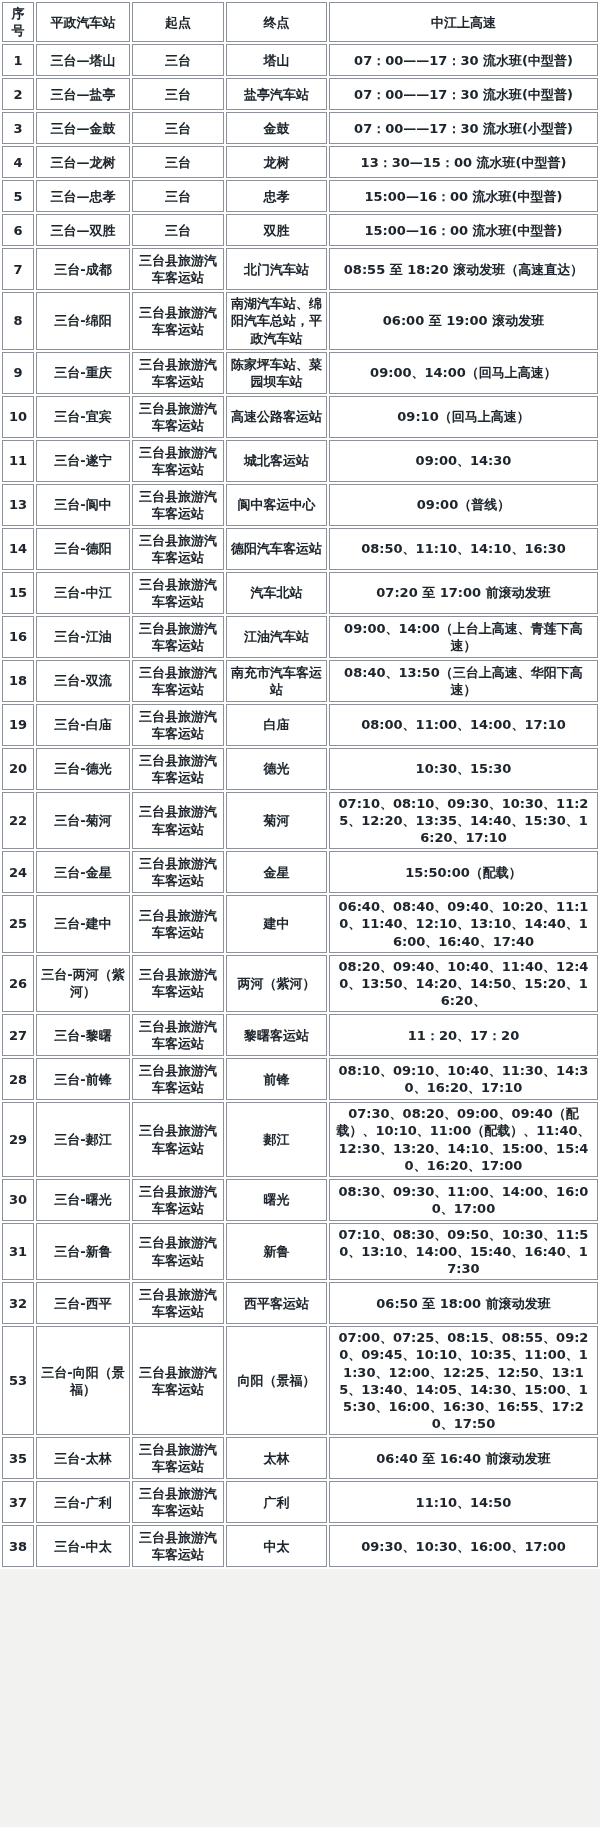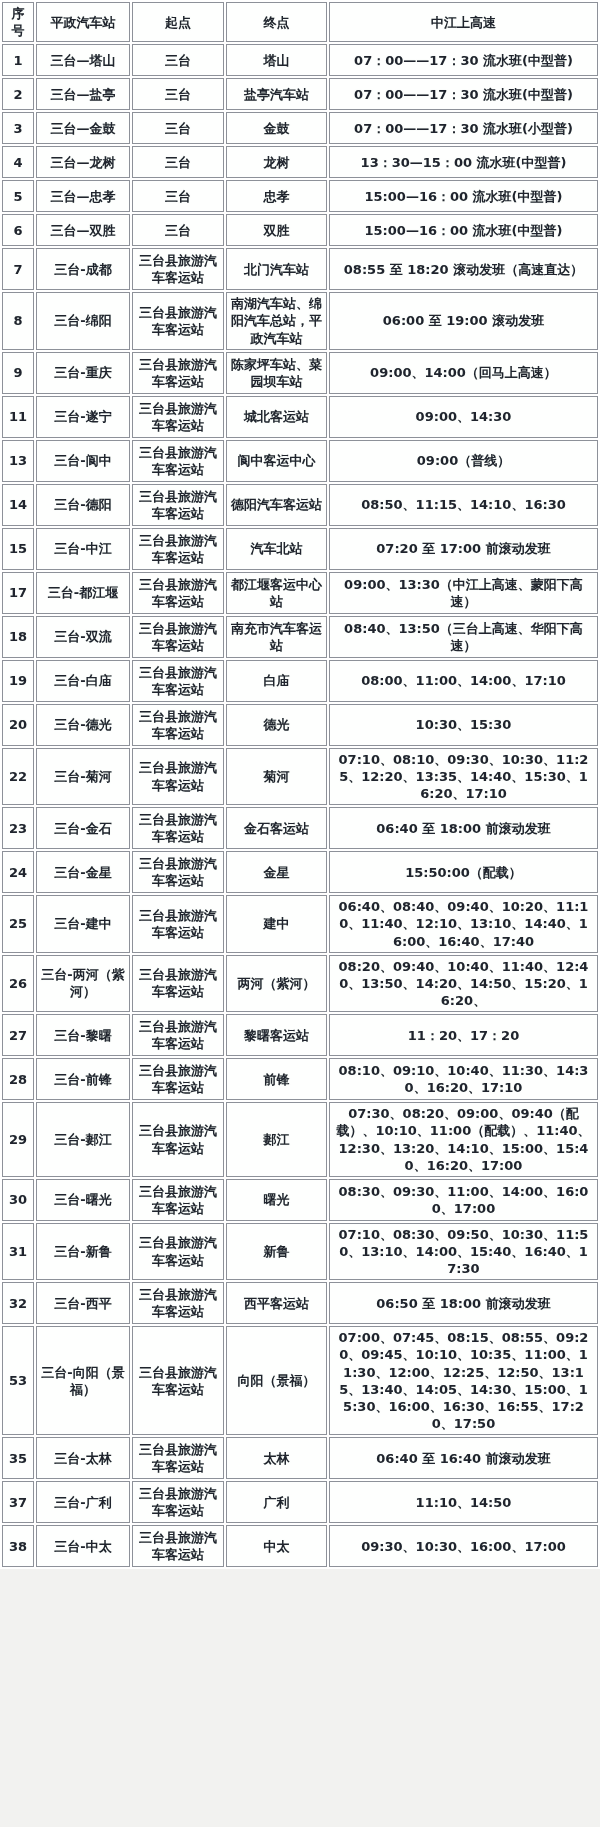--- a/index.html
+++ b/index.html
@@ -129,53 +129,60 @@
     <td class="time-cell">06:00 至 19:00 滚动发班</td>
   </tr>
         <tr class="multi">
     <td>9</td>
     <td>三台-重庆</td>
     <td>三台县旅游汽车客运站</td>
     <td>陈家坪车站、菜园坝车站</td>
     <td class="time-cell">09:00、14:00（回马上高速）</td>
   </tr>
         <tr class="multi">
+    <td>10</td>
+    <td>三台-宜宾</td>
+    <td>三台县旅游汽车客运站</td>
+    <td>高速公路客运站</td>
+    <td class="time-cell">09:10（回马上高速）</td>
+  </tr>
+        <tr class="multi">
     <td>11</td>
     <td>三台-遂宁</td>
     <td>三台县旅游汽车客运站</td>
     <td>城北客运站</td>
     <td class="time-cell">09:00、14:30</td>
   </tr>
         <tr class="multi">
     <td>13</td>
     <td>三台-阆中</td>
     <td>三台县旅游汽车客运站</td>
     <td>阆中客运中心</td>
     <td class="time-cell">09:00（普线）</td>
   </tr>
         <tr class="multi">
     <td>14</td>
     <td>三台-德阳</td>
     <td>三台县旅游汽车客运站</td>
     <td>德阳汽车客运站</td>
-    <td class="time-cell">08:50、11:15、14:10、16:30</td>
+    <td class="time-cell">08:50、11:10、14:10、16:30</td>
   </tr>
         <tr class="multi">
     <td>15</td>
     <td>三台-中江</td>
     <td>三台县旅游汽车客运站</td>
     <td>汽车北站</td>
     <td class="time-cell">07:20 至 17:00 前滚动发班</td>
   </tr>
         <tr class="multi">
-    <td>17</td>
-    <td>三台-都江堰</td>
-    <td>三台县旅游汽车客运站</td>
-    <td>都江堰客运中心站</td>
-    <td class="time-cell">09:00、13:30（中江上高速、蒙阳下高速）</td>
+    <td>16</td>
+    <td>三台-江油</td>
+    <td>三台县旅游汽车客运站</td>
+    <td>江油汽车站</td>
+    <td class="time-cell">09:00、14:00（上台上高速、青莲下高速）</td>
   </tr>
         <tr class="multi">
     <td>18</td>
     <td>三台-双流</td>
     <td>三台县旅游汽车客运站</td>
     <td>南充市汽车客运站</td>
     <td class="time-cell">08:40、13:50（三台上高速、华阳下高速）</td>
   </tr>
         <tr class="multi">
     <td>19</td>
@@ -192,27 +199,20 @@
     <td class="time-cell">10:30、15:30</td>
   </tr>
         <tr class="multi">
     <td>22</td>
     <td>三台-菊河</td>
     <td>三台县旅游汽车客运站</td>
     <td>菊河</td>
     <td class="time-cell">07:10、08:10、09:30、10:30、11:25、12:20、13:35、14:40、15:30、16:20、17:10</td>
   </tr>
         <tr class="multi">
-    <td>23</td>
-    <td>三台-金石</td>
-    <td>三台县旅游汽车客运站</td>
-    <td>金石客运站</td>
-    <td class="time-cell">06:40 至 18:00 前滚动发班</td>
-  </tr>
-        <tr class="multi">
     <td>24</td>
     <td>三台-金星</td>
     <td>三台县旅游汽车客运站</td>
     <td>金星</td>
     <td class="time-cell">15:50:00（配载）</td>
   </tr>
         <tr class="multi">
     <td>25</td>
     <td>三台-建中</td>
     <td>三台县旅游汽车客运站</td>
@@ -266,21 +266,21 @@
     <td>三台-西平</td>
     <td>三台县旅游汽车客运站</td>
     <td>西平客运站</td>
     <td class="time-cell">06:50 至 18:00 前滚动发班</td>
   </tr>
         <tr class="multi">
     <td>53</td>
     <td>三台-向阳（景福）</td>
     <td>三台县旅游汽车客运站</td>
     <td>向阳（景福）</td>
-    <td class="time-cell">07:00、07:45、08:15、08:55、09:20、09:45、10:10、10:35、11:00、11:30、12:00、12:25、12:50、13:15、13:40、14:05、14:30、15:00、15:30、16:00、16:30、16:55、17:20、17:50</td>
+    <td class="time-cell">07:00、07:25、08:15、08:55、09:20、09:45、10:10、10:35、11:00、11:30、12:00、12:25、12:50、13:15、13:40、14:05、14:30、15:00、15:30、16:00、16:30、16:55、17:20、17:50</td>
   </tr>
         <tr class="multi">
     <td>35</td>
     <td>三台-太林</td>
     <td>三台县旅游汽车客运站</td>
     <td>太林</td>
     <td class="time-cell">06:40 至 16:40 前滚动发班</td>
   </tr>
         <tr class="multi">
     <td>37</td>

